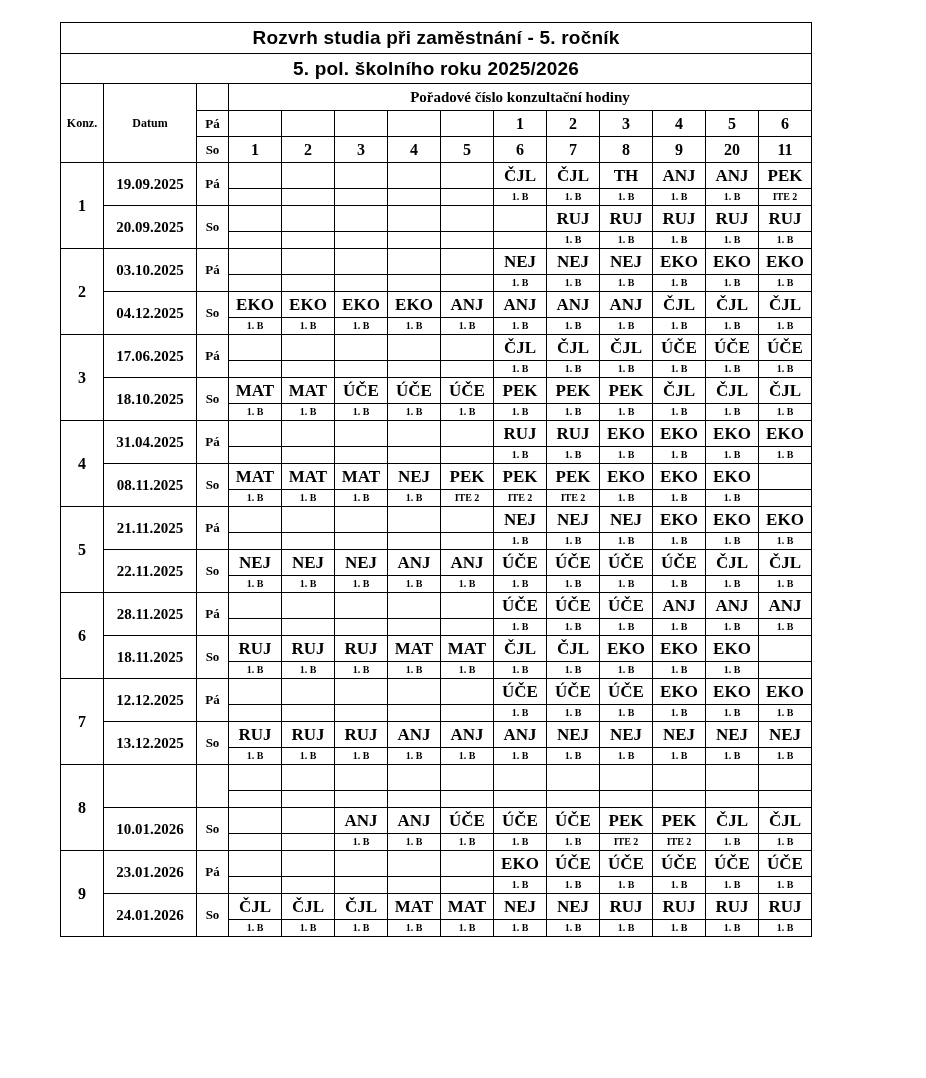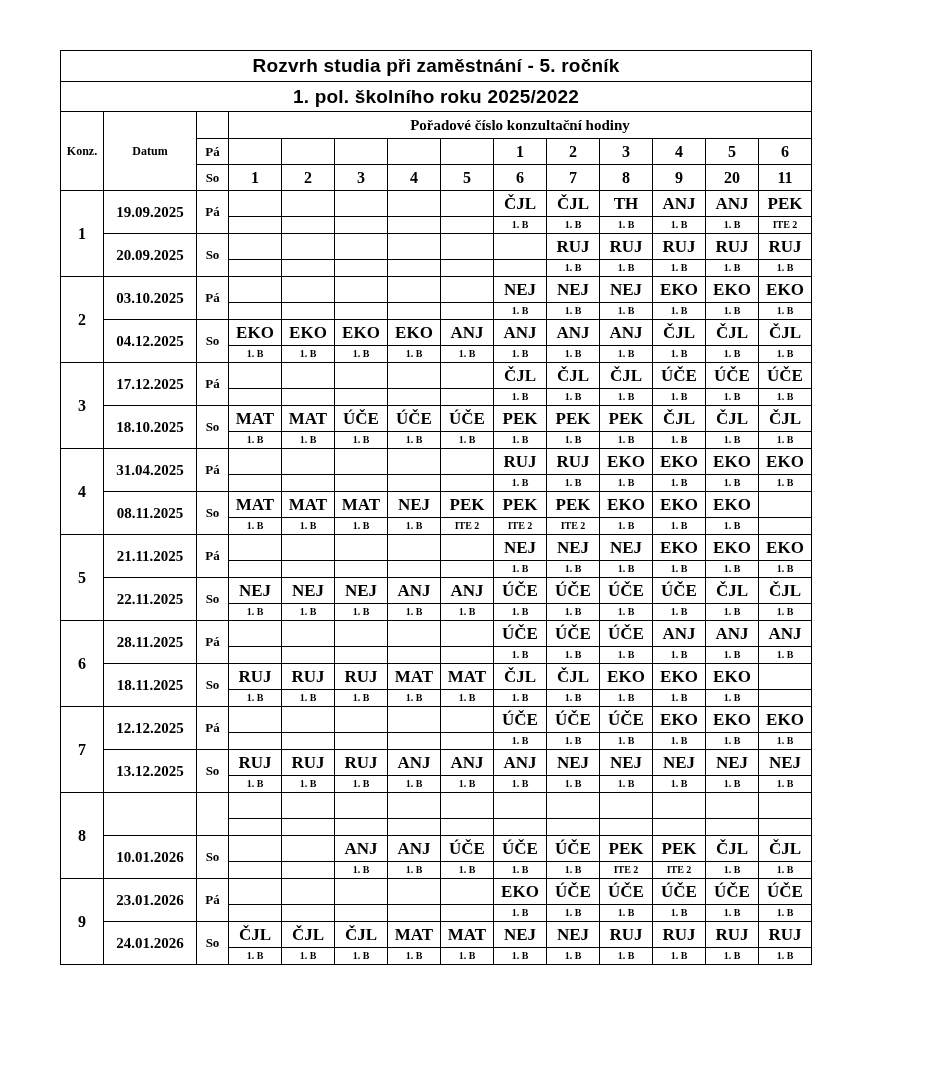--- a/index.html
+++ b/index.html
@@ -17,21 +17,20 @@
   #sheet {
     position: absolute;
     left: 60px;
     top: 22px;
     width: 805px;
   }
   table.tt {
     border-collapse: collapse;
     table-layout: fixed;
     width: 704px;
-    margin-top: 28px;
   }
   table.tt td, table.tt th {
     border: 1px solid #000000;
     padding: 0;
     text-align: center;
     vertical-align: middle;
     font-weight: bold;
   }
   .title-row td {
     text-align: left;
@@ -115,21 +114,21 @@
         <col class="c-slot">
         <col class="c-slot">
         <col class="c-slot">
         <col class="c-slot">
     </colgroup>
     <tbody id="tbody">
       <tr class="title-row">
         <td colspan="14">Rozvrh studia při zaměstnání - 5. ročník</td>
       </tr>
       <tr class="title-row second">
-        <td colspan="14">1. pol. školního roku 2025/2022</td>
+        <td colspan="14">5. pol. školního roku 2025/2026</td>
       </tr>
       <tr>
         <td rowspan="3" class="hdr-konz">Konz.</td>
         <td rowspan="3" class="hdr-datum">Datum</td>
         <td class="hdr-pore" style="border-right:1px solid #000;"></td>
         <td colspan="11" class="hdr-pore">Pořadové číslo konzultační hodiny</td>
       </tr>
       <tr id="row-pa">
         <td class="hdr-daylabel">Pá</td>
       <td class="hdr-num"></td>
@@ -267,21 +266,21 @@
           <td class="room">1. B</td>
           <td class="room">1. B</td>
           <td class="room">1. B</td>
           <td class="room">1. B</td>
           <td class="room">1. B</td>
           <td class="room">1. B</td>
           <td class="room">1. B</td>
         </tr>
         <tr>
           <td class="konz-cell" rowspan="4">3</td>
-          <td class="date-cell" rowspan="2">17.12.2025</td>
+          <td class="date-cell" rowspan="2">17.06.2025</td>
           <td class="day-cell" rowspan="2">Pá</td>
           <td class="subj"></td>
           <td class="subj"></td>
           <td class="subj"></td>
           <td class="subj"></td>
           <td class="subj"></td>
           <td class="subj">ČJL</td>
           <td class="subj">ČJL</td>
           <td class="subj">ČJL</td>
           <td class="subj">ÚČE</td>

